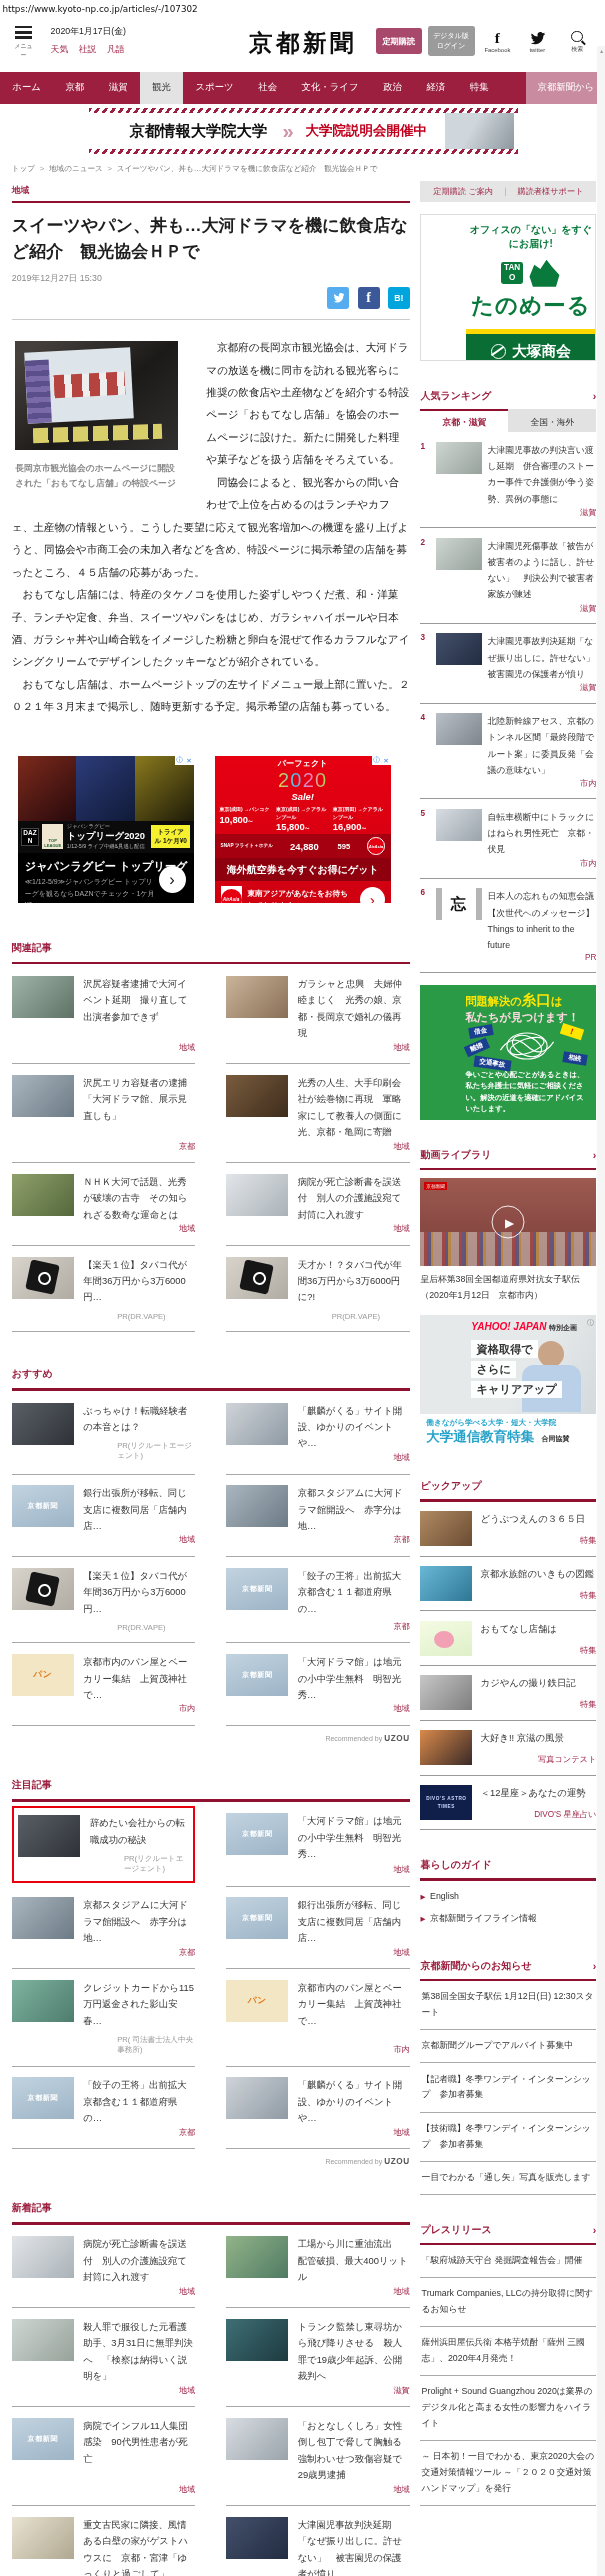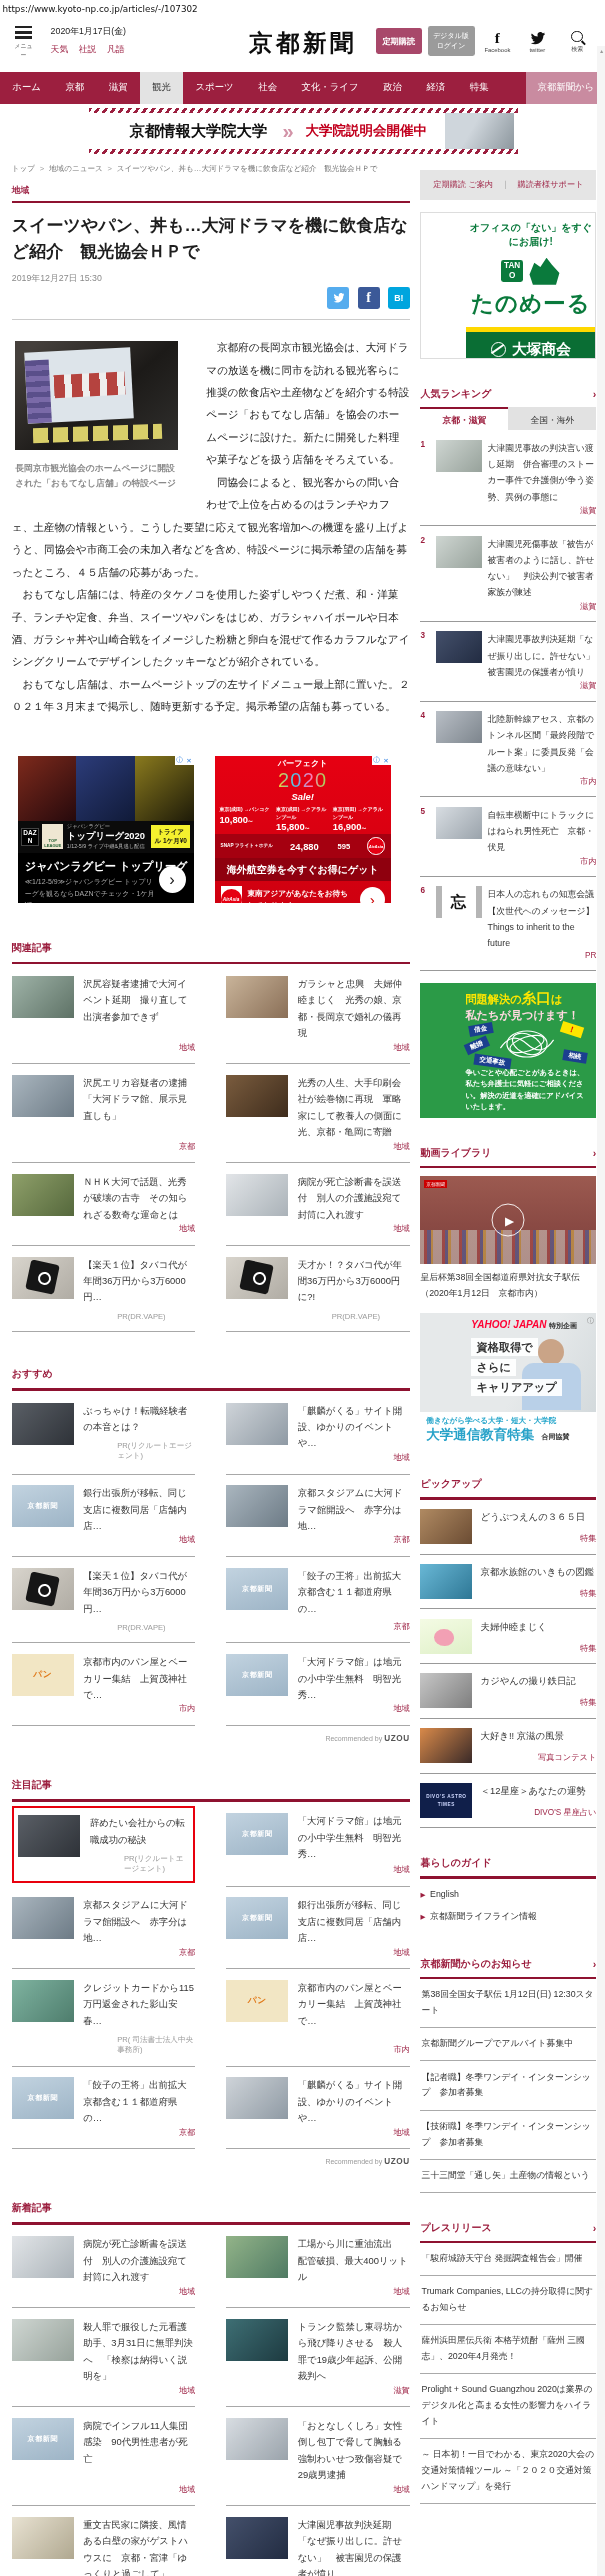--- a/index.html
+++ b/index.html
@@ -169,21 +169,21 @@
 .t-wasure{background:linear-gradient(90deg,#b5b5b5 0 12%,#fff 12% 88%,#b5b5b5 88%);}
 .t-wasure .tlab{color:#111;font-size:15.3px;font-family:"Liberation Serif",serif;}
 .t-pan{background:#f2e6c4;}
 .t-pan .tlab{color:#e07818;font-size:8.8px;}
 .t-divo{background:#101f4a;}
 .t-divo .tlab{color:#cfd8ff;font-size:4.7px;line-height:1.5;}
 .t-bird{background:linear-gradient(160deg,#f4fbe4,#dff0c8);position:relative;}
 .t-bird::before{content:"";position:absolute;width:20px;height:16.5px;background:#f2a0b4;border-radius:50% 50% 46% 54%;left:26%;top:30%;}
 
 
-.sub-links{background:#e5e5e5;display:flex;align-items:center;justify-content:center;gap:8.2px;height:30px;font-size:8.2px;margin-top:8px;}
+.sub-links{background:#e5e5e5;display:flex;align-items:center;justify-content:center;gap:8.2px;height:21px;font-size:8.2px;margin-top:19px;}
 .sub-links span{color:var(--tag);cursor:pointer;}
 .sub-links i{color:#999;font-style:normal;}
 .sidebar .ad{margin-top:11.8px;padding-left:45px;}
 
 
 .ad-tano{border:0.6px solid #ddd;background:#fff;text-align:center;padding-top:8.2px;height:147px;}
 .tano-head{color:#0a7a3c;font-size:10px;font-weight:bold;}
 .tano-logo{margin:5.9px auto 0;display:flex;align-items:center;justify-content:center;gap:3.5px;height:33px;}
 .tano-ta{background:#0a7a3c;color:#fff;font-weight:bold;font-size:8.2px;line-height:1.2;width:22.3px;height:22.3px;display:flex;align-items:center;justify-content:center;word-break:break-all;border-radius:2.4px;}
 .tano-dog{width:34px;height:27px;background:#0a7a3c;clip-path:polygon(8% 62%,22% 18%,40% 34%,58% 0,74% 26%,96% 56%,86% 100%,18% 100%);}
@@ -870,21 +870,21 @@
             <div class="pitem">
               <div class="pthumb t-g19"></div>
               <div class="pmeta">
                 <div class="ptitle">京都水族館のいきもの図鑑</div>
                 <div class="tag">特集</div>
               </div>
             </div>
             <div class="pitem">
               <div class="pthumb t-bird"></div>
               <div class="pmeta">
-                <div class="ptitle">夫婦仲睦まじく</div>
+                <div class="ptitle">おもてなし店舗は</div>
                 <div class="tag">特集</div>
               </div>
             </div>
             <div class="pitem">
               <div class="pthumb t-g16"></div>
               <div class="pmeta">
                 <div class="ptitle">カジやんの撮り鉄日記</div>
                 <div class="tag">特集</div>
               </div>
             </div>
@@ -922,21 +922,21 @@
         <div class="side-head">
           <span>京都新聞からのお知らせ</span>
           <span class="chev">›</span>
         </div>
         <div class="side-bar"></div>
         <div>
             <div class="litem">第38回全国女子駅伝 1月12日(日) 12:30スタート</div>
             <div class="litem">京都新聞グループでアルバイト募集中</div>
             <div class="litem">【記者職】冬季ワンデイ・インターンシップ　参加者募集</div>
             <div class="litem">【技術職】冬季ワンデイ・インターンシップ　参加者募集</div>
-            <div class="litem">三十三間堂「通し矢」土産物の情報という</div>
+            <div class="litem">一目でわかる「通し矢」写真を販売します</div>
           </div>
       </section>
 
       <section class="side-sec">
         <div class="side-head">
           <span>プレスリリース</span>
           <span class="chev">›</span>
         </div>
         <div class="side-bar"></div>
         <div>

